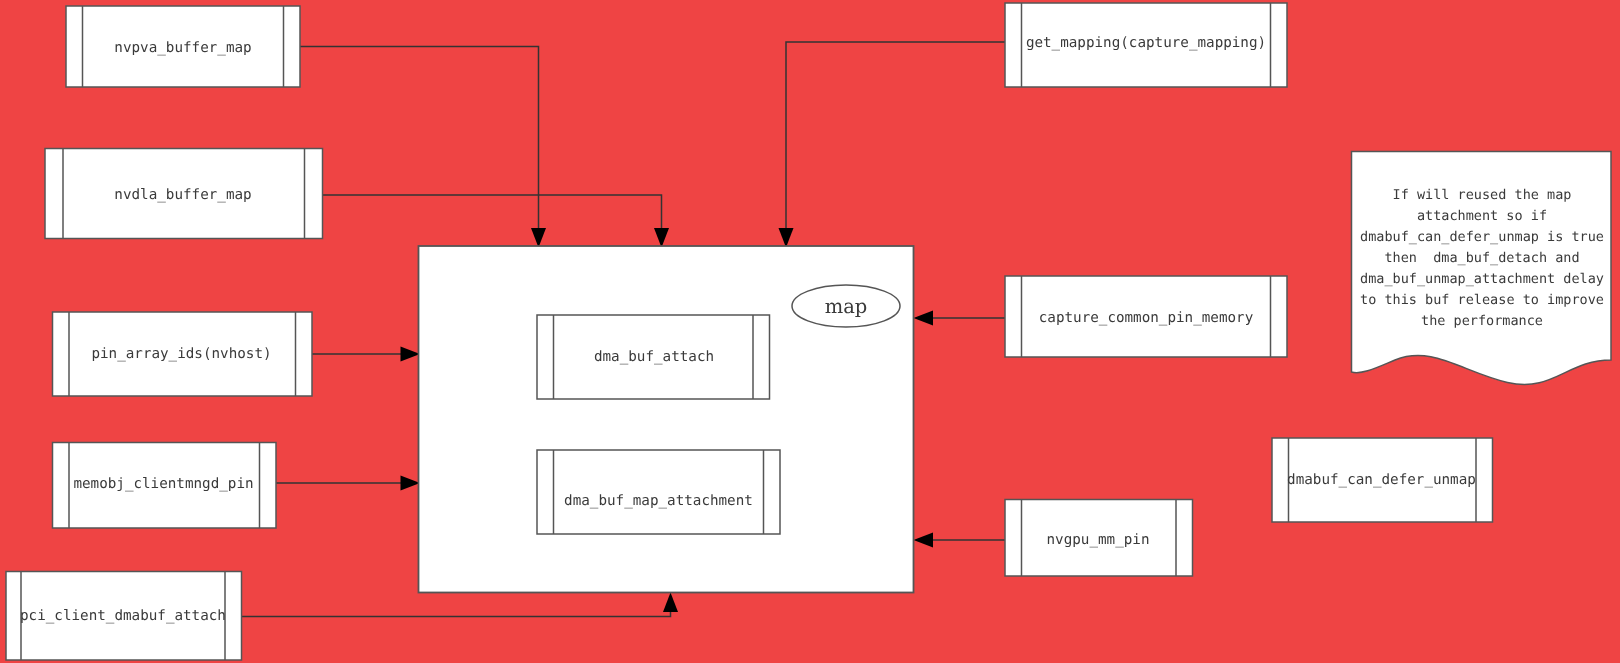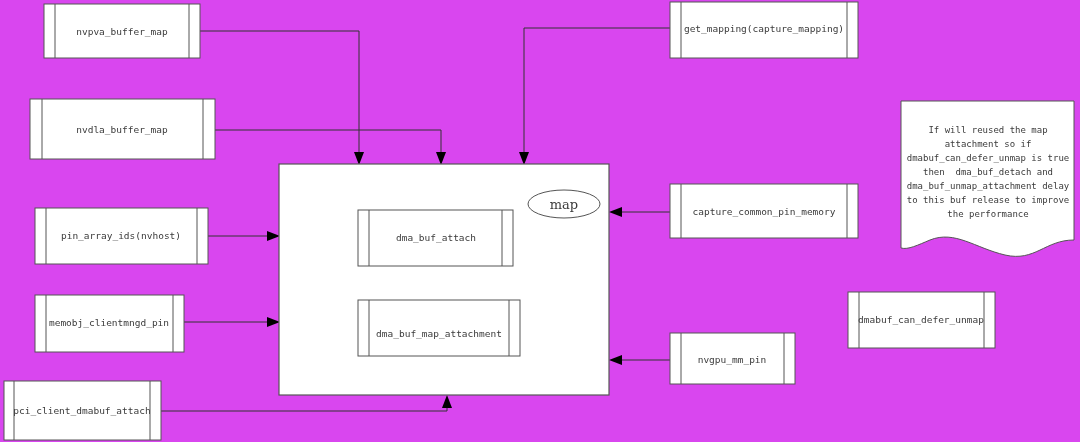--- a/index.html
+++ b/index.html
@@ -7,21 +7,21 @@
     padding: 0;
     background: #ffffff;
   }
   body {
     font-family: "DejaVu Sans Mono", "Liberation Mono", monospace;
   }
   #canvas {
     position: relative;
     width: 1080px;
     height: 442px;
-    background: #d946ef;
+    background: #ef4444;
     overflow: hidden;
   }
   svg#diagram {
     position: absolute;
     left: 0;
     top: 0;
     width: 1080px;
     height: 442px;
     display: block;
   }

